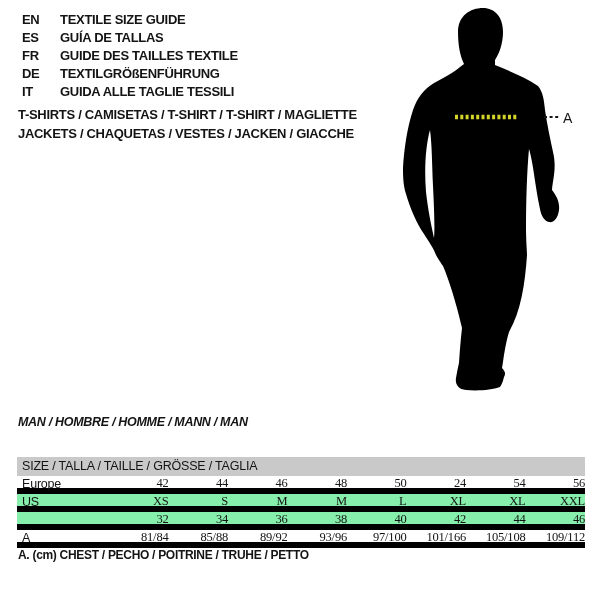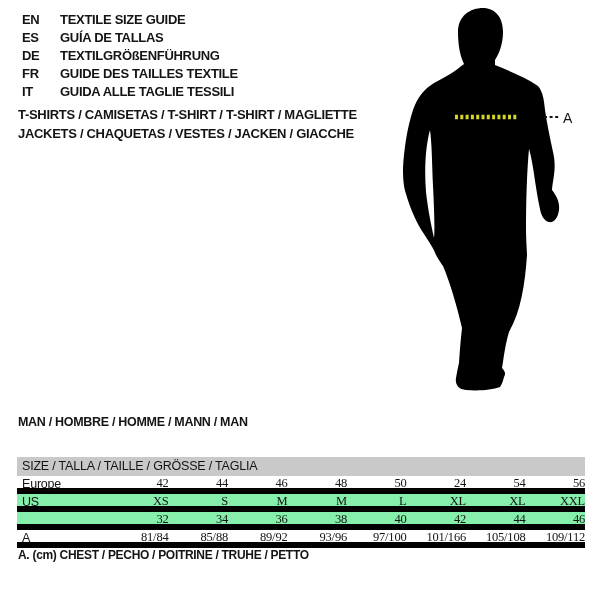--- a/index.html
+++ b/index.html
@@ -12,21 +12,21 @@
   .lang-row{display:flex;height:18px;align-items:center;}
   .lang-code{width:38px;font-weight:bold;font-size:13px;letter-spacing:-0.3px;}
   .lang-label{font-weight:bold;font-size:13px;letter-spacing:-0.3px;white-space:nowrap;}
   
   .categories{position:absolute;left:18px;top:106px;font-weight:bold;font-size:13px;
     letter-spacing:-0.3px;line-height:18.5px;white-space:nowrap;}
   
   .figure{position:absolute;left:398px;top:2px;width:190px;height:396px;}
   
   .section-title{position:absolute;left:18px;top:415px;font-weight:bold;font-size:12.5px;
-    letter-spacing:-0.3px;}
+    letter-spacing:-0.3px;font-style:italic;}
   
   .size-table{position:absolute;left:17px;top:446px;width:568px;font-size:12.5px;
     letter-spacing:-0.2px;}
   .t-header{height:19px;line-height:19px;background:#c9c9c9;padding-left:5px;
     box-sizing:border-box;margin-top:11px;}
   .t-row{display:grid;grid-template-columns:92px repeat(8,1fr);height:18px;
     align-items:center;border-bottom:6px solid #000000;box-sizing:border-box;}
   .t-row .t-label{text-align:left;padding-left:5px;}
   .t-row .t-cell{text-align:right;font-family:Liberation Serif, serif;}
   .row-white{background:#ffffff;}
@@ -43,26 +43,26 @@
   <div class="lang-list">
     <div class="lang-row">
       <span class="lang-code">EN</span>
       <span class="lang-label">TEXTILE SIZE GUIDE</span>
     </div>
     <div class="lang-row">
       <span class="lang-code">ES</span>
       <span class="lang-label">GUÍA DE TALLAS</span>
     </div>
     <div class="lang-row">
+      <span class="lang-code">FR</span>
+      <span class="lang-label">GUIDE DES TAILLES TEXTILE</span>
+    </div>
+    <div class="lang-row">
       <span class="lang-code">DE</span>
       <span class="lang-label">TEXTILGRÖßENFÜHRUNG</span>
-    </div>
-    <div class="lang-row">
-      <span class="lang-code">FR</span>
-      <span class="lang-label">GUIDE DES TAILLES TEXTILE</span>
     </div>
     <div class="lang-row">
       <span class="lang-code">IT</span>
       <span class="lang-label">GUIDA ALLE TAGLIE TESSILI</span>
     </div>
   </div>
 
   <div class="categories">
     <div>T-SHIRTS / CAMISETAS / T-SHIRT / T-SHIRT / MAGLIETTE</div>
     <div>JACKETS / CHAQUETAS / VESTES / JACKEN / GIACCHE</div>

